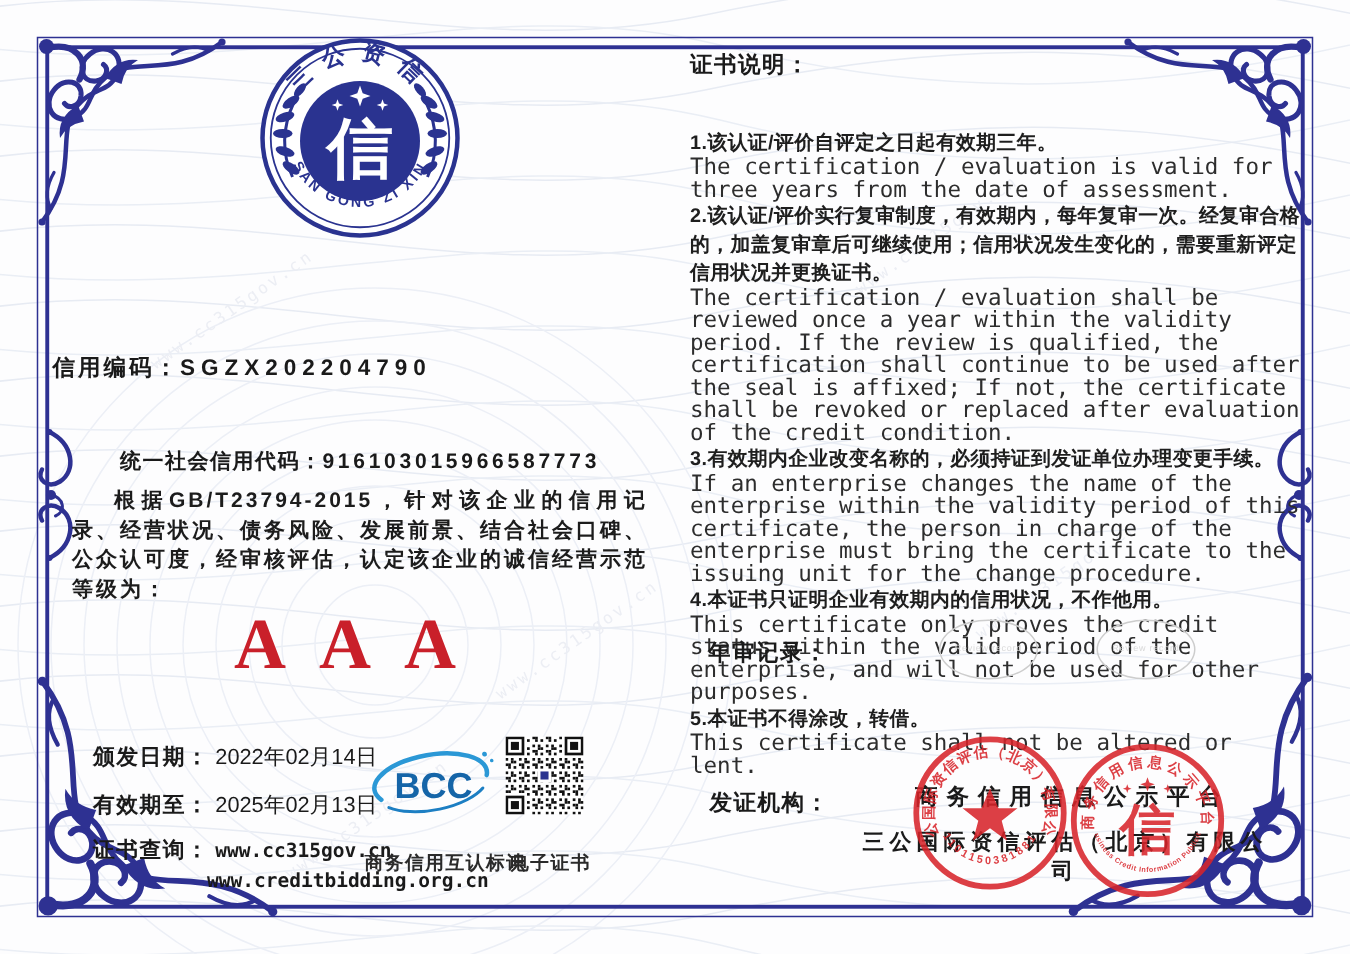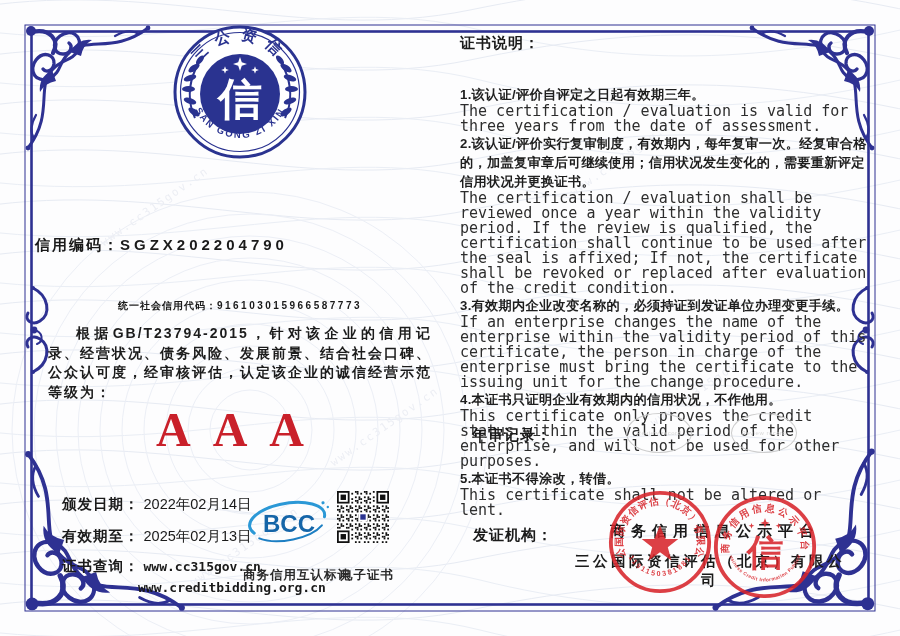--- a/index.html
+++ b/index.html
@@ -5,21 +5,21 @@
   html,body{margin:0;padding:0;background:#9aa0ad;}
   .cert{position:relative;width:900px;height:636px;background:#fdfdfe;overflow:hidden;
         font-family:"Liberation Sans","DejaVu Sans",sans-serif;color:#1a1a1a;}
   .abs{position:absolute;}
   svg{display:block;}
   
   .title{left:35px;top:162px;width:410px;text-align:center;font-size:33px;font-weight:800;
          letter-spacing:11px;color:#141414;}
   .code-line{left:35px;top:236px;width:410px;font-size:15px;font-weight:700;letter-spacing:2px;}
   .code-line .val{letter-spacing:4px;}
-  .uscc-line{left:35px;top:299px;width:410px;text-align:center;font-size:10px;font-weight:700;letter-spacing:1px;}
+  .uscc-line{left:35px;top:299px;width:410px;text-align:center;font-size:14px;font-weight:700;letter-spacing:1px;}
   .uscc-line .val{letter-spacing:2.5px;}
   .body-par{left:48px;top:324px;width:384px;font-size:14px;font-weight:600;line-height:19.5px;
             letter-spacing:2px;text-align:justify;text-indent:2em;color:#1c1c1c;}
   .grade{left:35px;top:402px;width:390px;text-align:center;font-family:"Liberation Serif","DejaVu Serif",serif;
          font-size:48px;font-weight:700;color:#c9202a;letter-spacing:22px;text-indent:22px;}
   .meta{left:62px;font-size:14.5px;}
   .meta .lbl{font-weight:700;letter-spacing:1px;}
   .meta .val{font-weight:500;}
   .url{font-family:"DejaVu Sans Mono","Liberation Mono",monospace;font-size:13px;font-weight:700;}
   .cap{font-size:12.5px;font-weight:600;color:#2a2a2a;letter-spacing:1px;}

